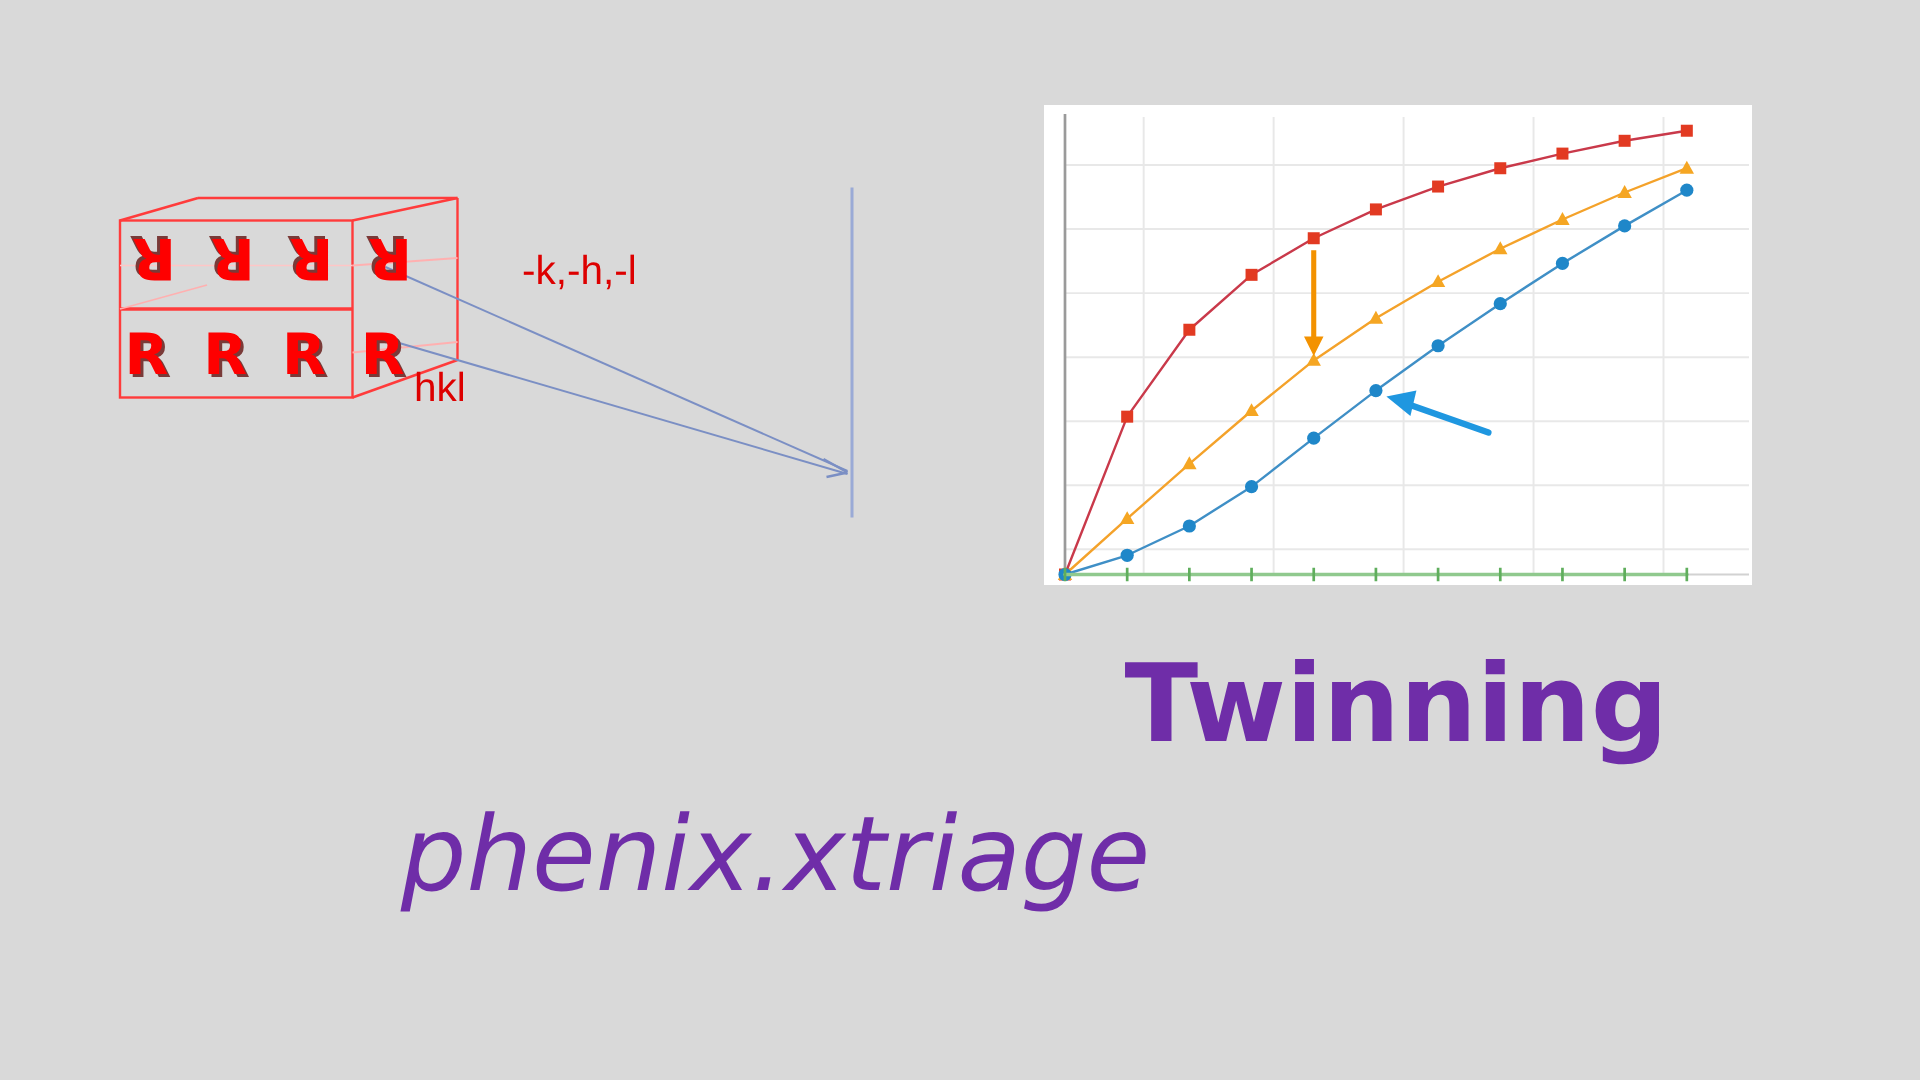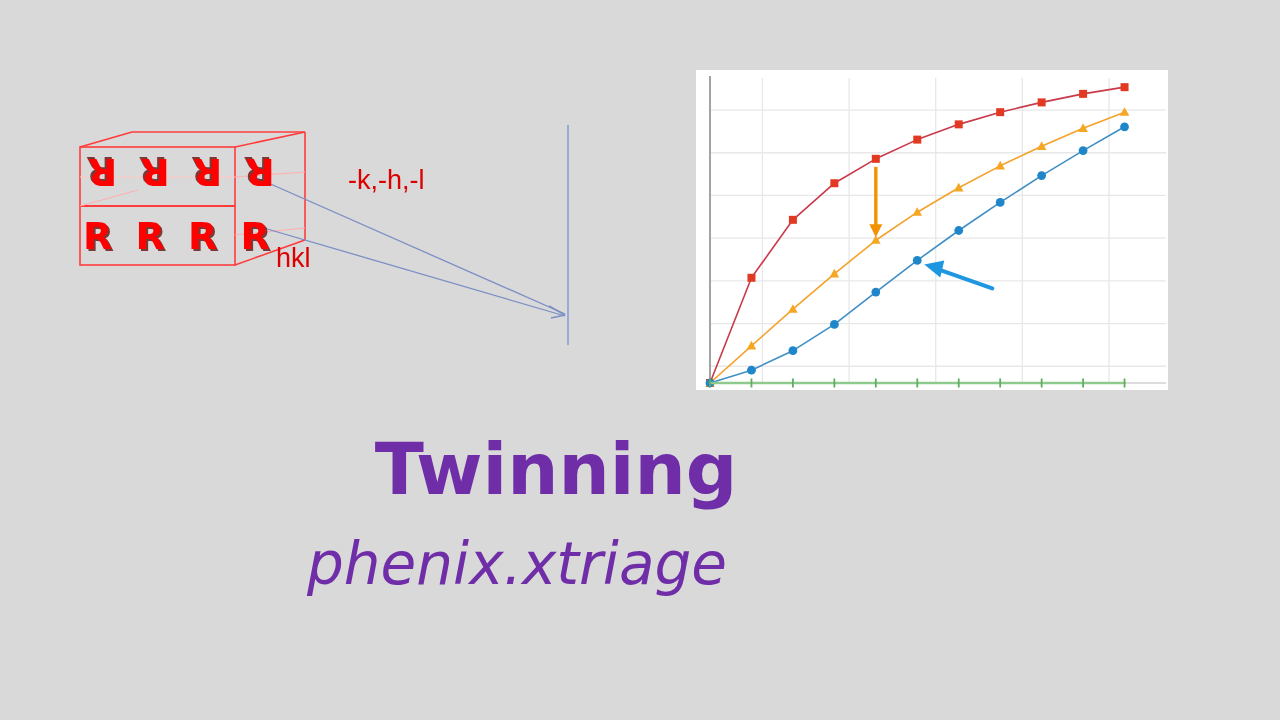--- a/index.html
+++ b/index.html
@@ -74,37 +74,37 @@
     background: #ffffff;
   }
   #chart-panel svg { display: block; }
 
   
   #title-main {
     position: absolute;
     left: 0;
     top: 432px;
     width: 1112px;
-    text-align: center;
+    text-align: right;
     font-family: "DejaVu Sans", sans-serif;
     font-weight: bold;
     font-size: 72px;
     color: #6f2da8;
     letter-spacing: 0px;
     line-height: 1.05;
   }
   #title-sub {
     position: absolute;
     left: 0;
     top: 534px;
     width: 1034px;
     text-align: center;
     font-family: "DejaVu Sans", sans-serif;
     font-style: italic;
-    font-size: 58px;
+    font-size: 69px;
     color: #6f2da8;
     line-height: 1.05;
   }
 </style>
 </head>
 <body>
 
 <div id="slide">
 
   <div id="crystal-diagram">

